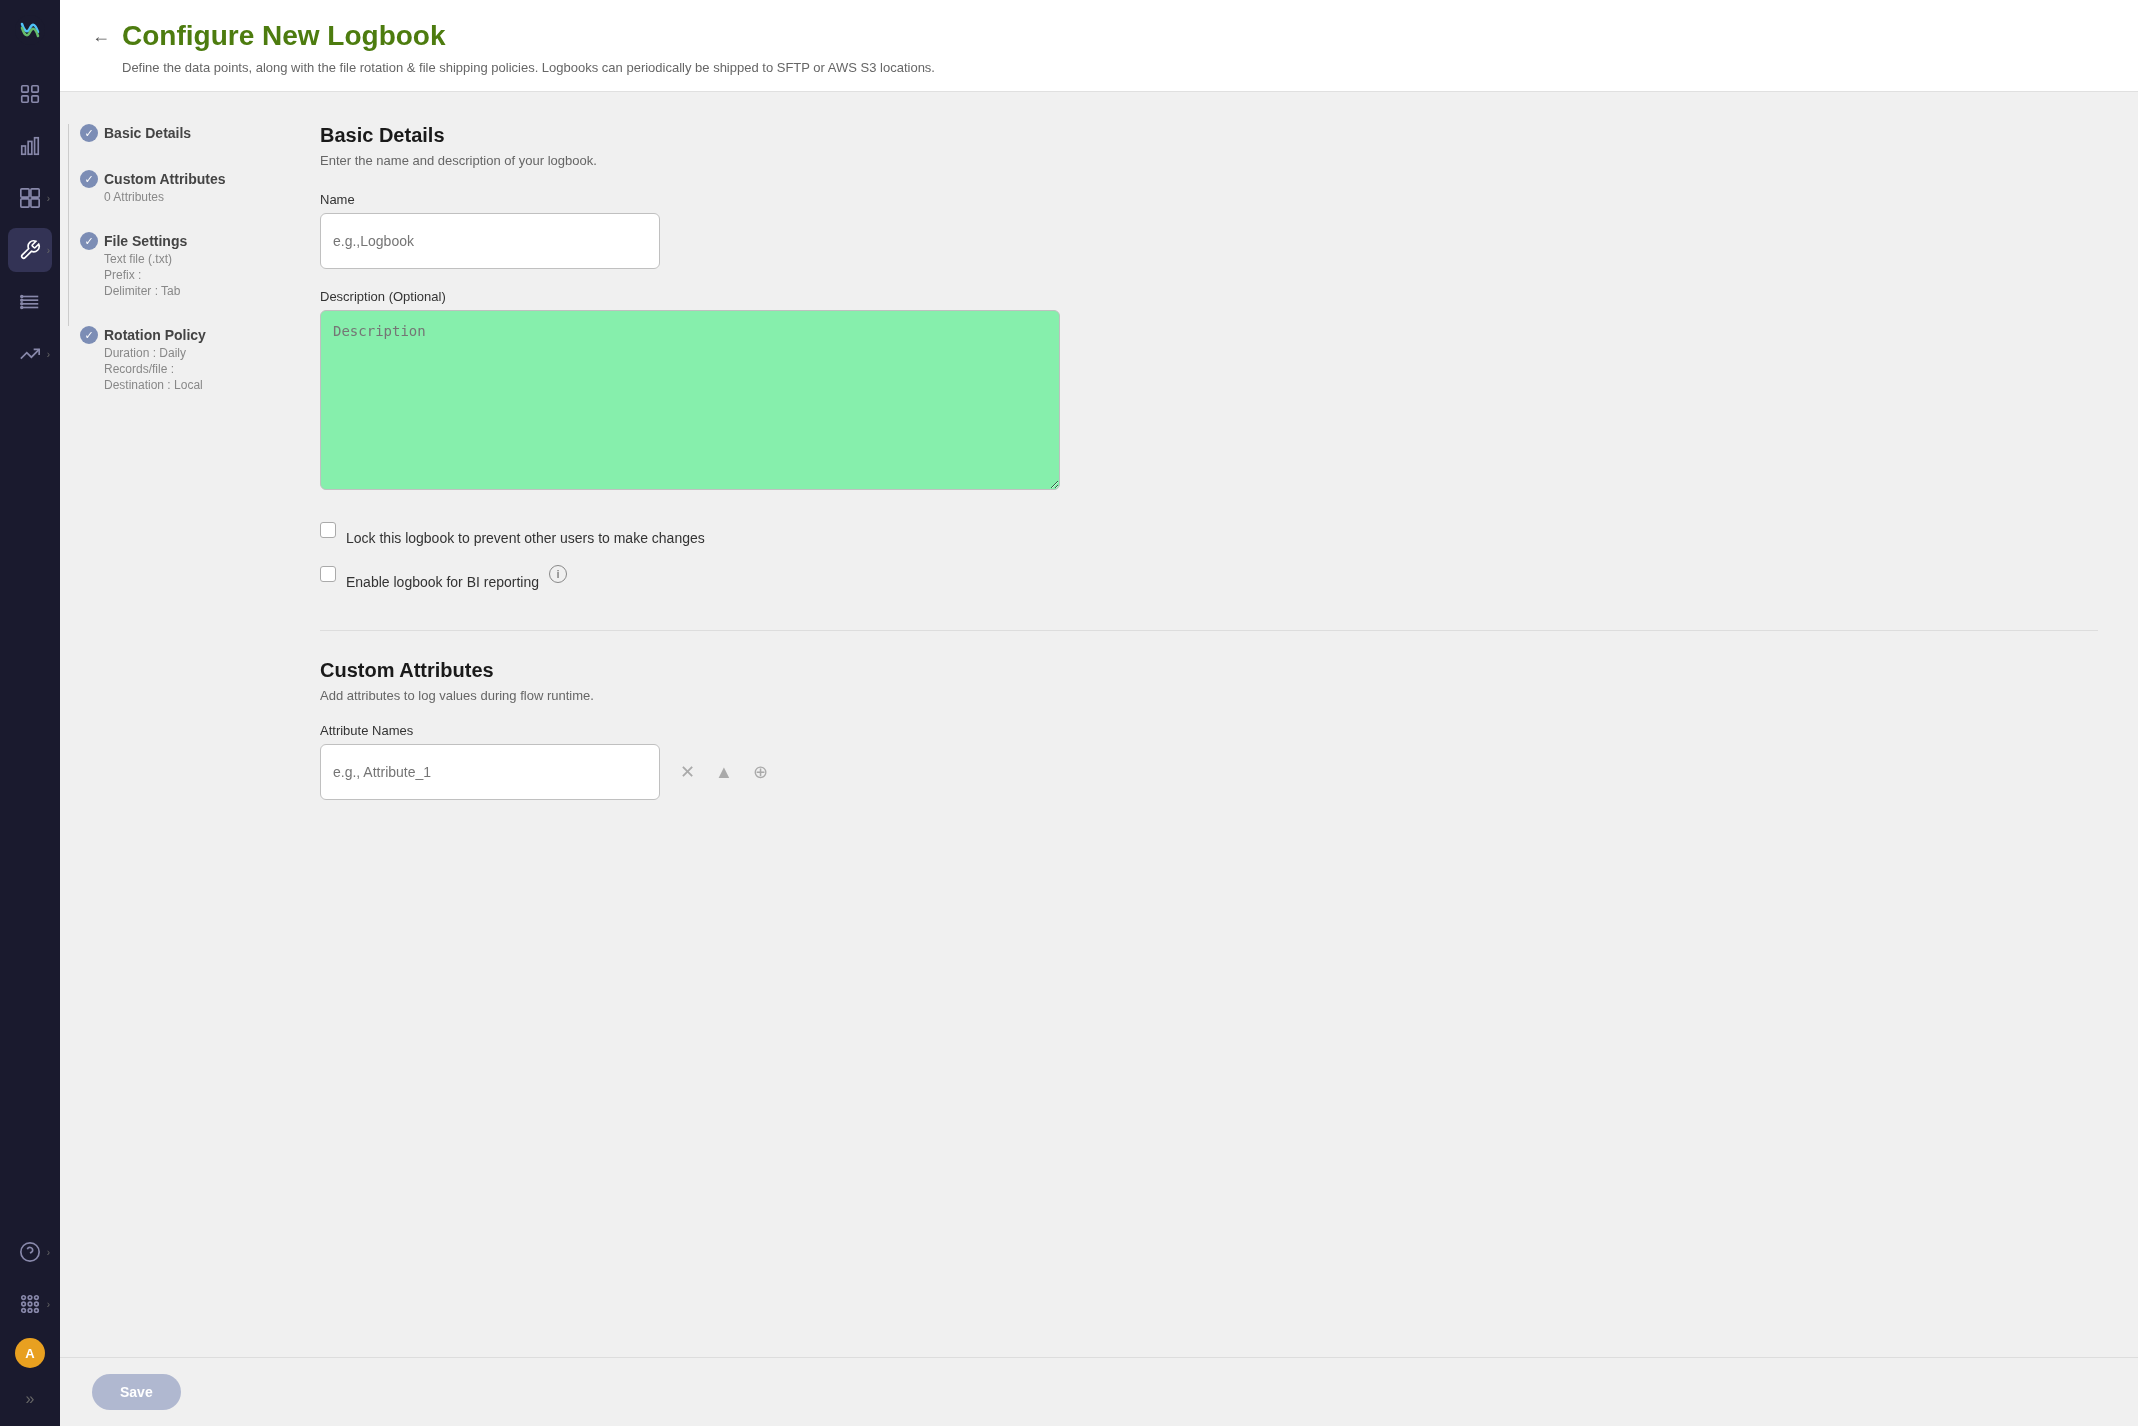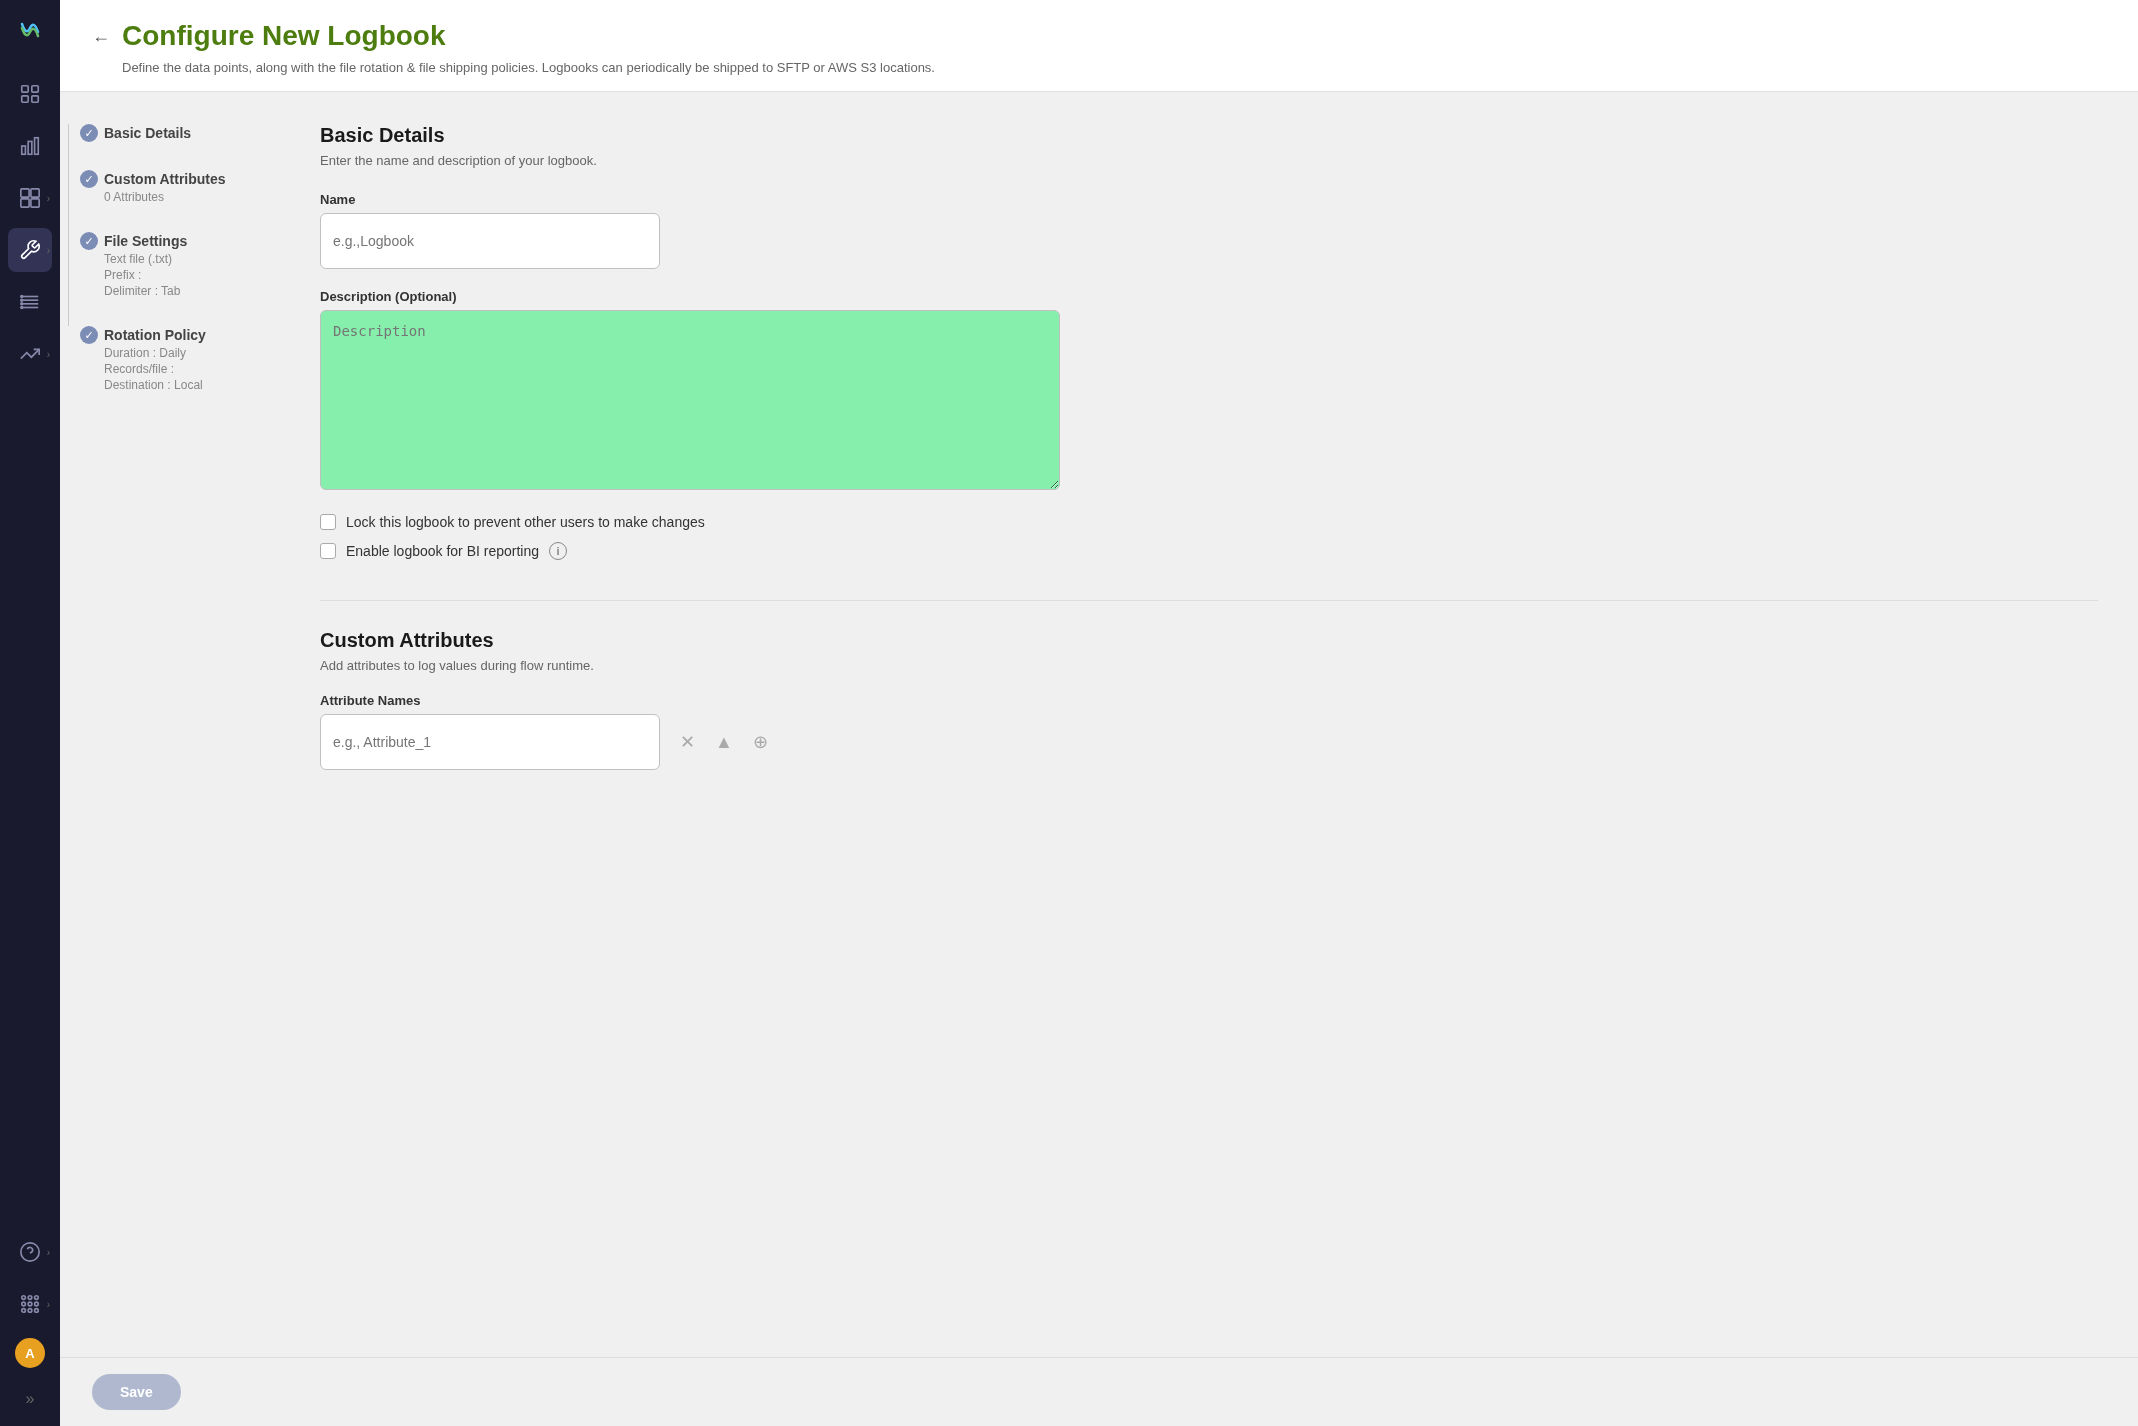--- a/index.html
+++ b/index.html
@@ -184,21 +184,21 @@
       font-size: 13px;
       color: #666;
       margin-bottom: 24px;
     }
 
     .form-group {
       margin-bottom: 20px;
     }
     .form-label {
       font-size: 13px;
-      font-weight: 700;
+      font-weight: 400;
       color: #333;
       margin-bottom: 6px;
       display: block;
     }
     .form-input {
       width: 340px;
       height: 56px;
       border: 1.5px solid #c0c0c0;
       border-radius: 6px;
       padding: 16px 12px;
@@ -231,20 +231,21 @@
       border: 1.5px solid #aaa;
       border-radius: 3px;
       background: #fff;
       cursor: pointer;
       appearance: none;
       flex-shrink: 0;
     }
     .checkbox-label {
       font-size: 14px;
       color: #333;
+      margin-top: 16px;
     }
     .info-icon {
       width: 18px; height: 18px;
       border-radius: 50%;
       border: 1.5px solid #888;
       color: #888;
       display: inline-flex;
       align-items: center;
       justify-content: center;
       font-size: 11px;

